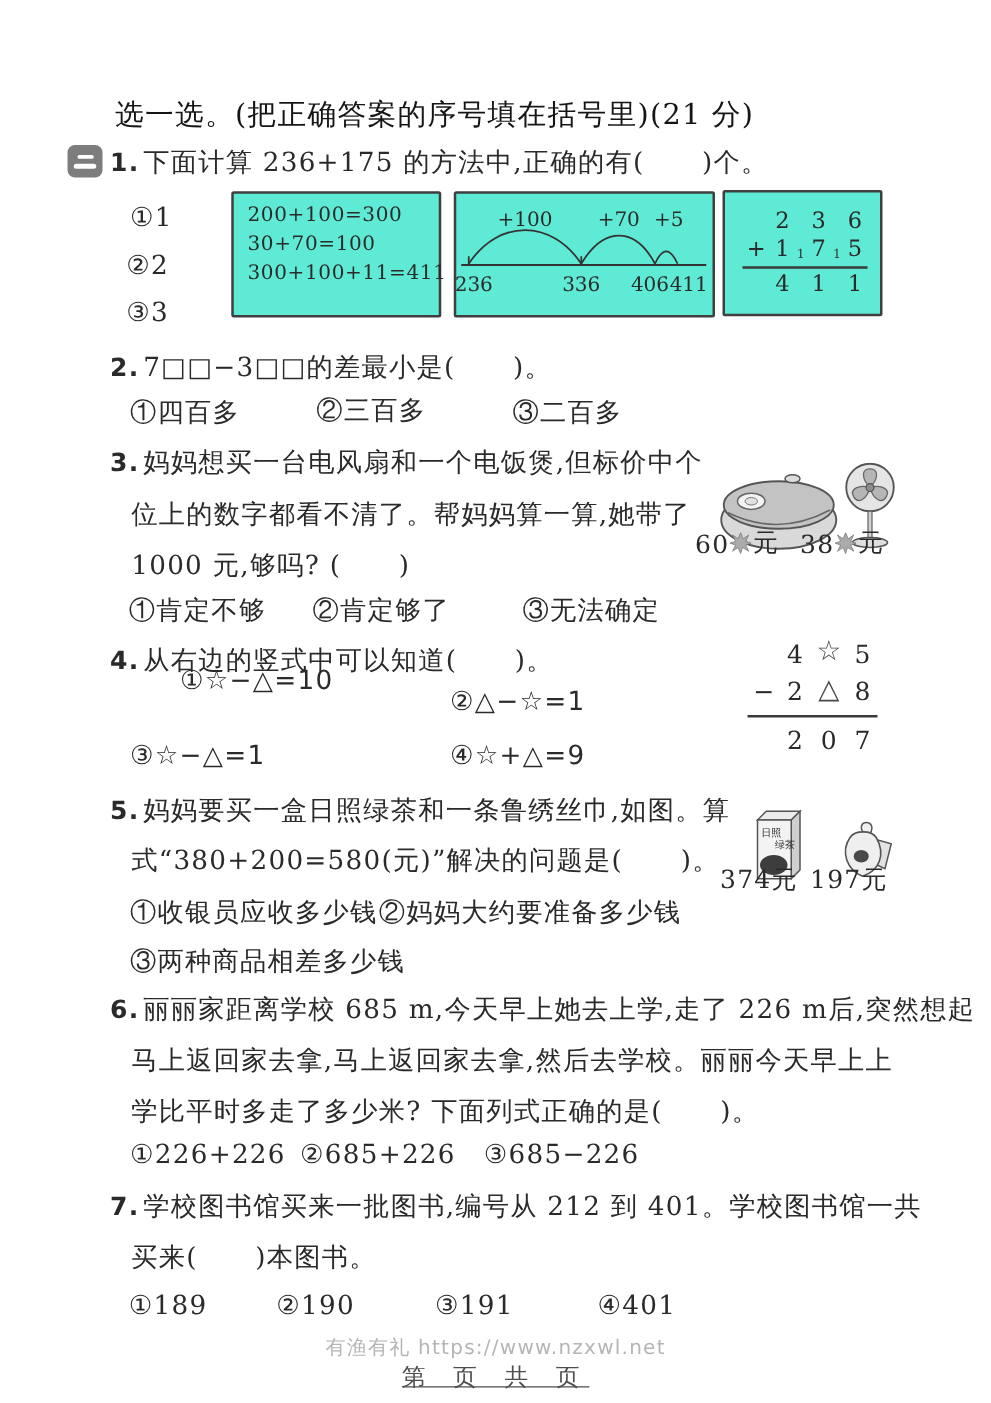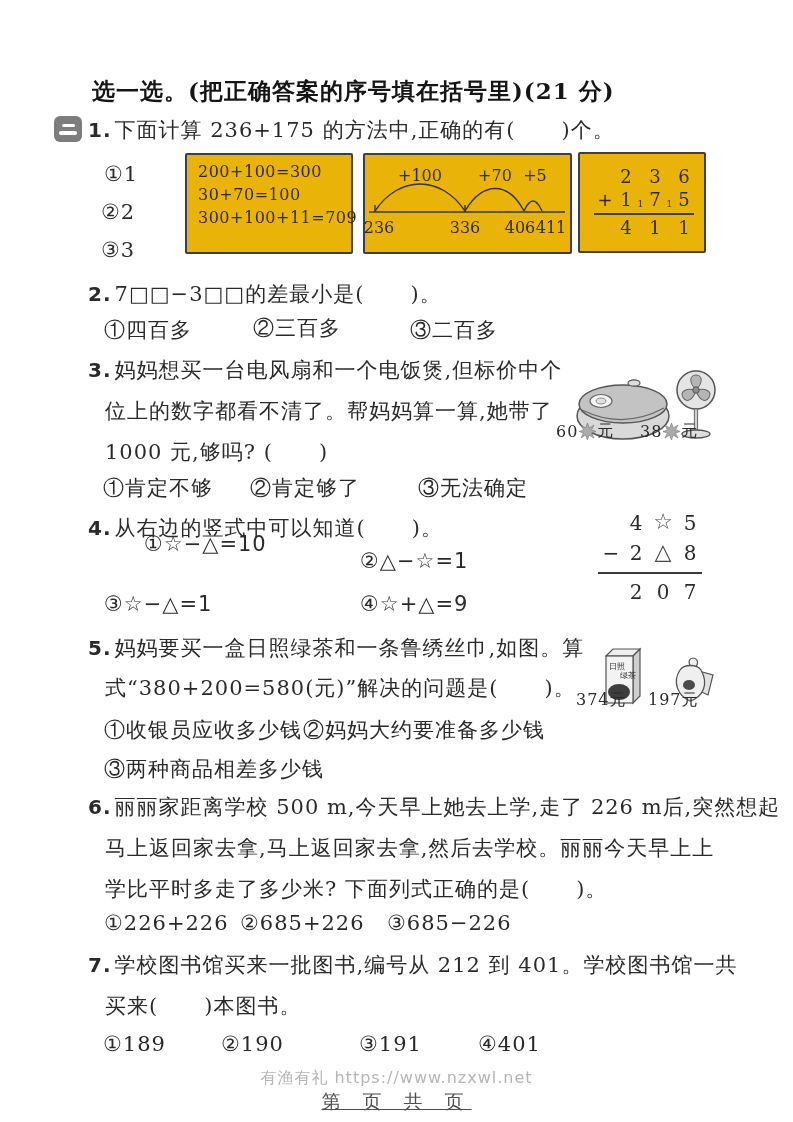--- a/index.html
+++ b/index.html
@@ -7,39 +7,39 @@
     width:793px;height:1122px;background:#ffffff;
     font-family:"DejaVu Serif","Liberation Serif",serif;
     color:#2a2a2a;
   }
   .page{position:relative;width:793px;height:1122px;background:#fff;overflow:hidden;}
   .abs{position:absolute;white-space:pre;}
   .qline{font-size:21px;letter-spacing:1px;}
   .qnum{font-weight:bold;font-family:"DejaVu Sans","Liberation Sans",sans-serif;font-size:20px;margin-right:3px;}
   .opt{font-size:21px;letter-spacing:1px;}
   
-  .sec-title{font-size:23px;font-weight:bold;letter-spacing:1px;color:#151515;}
+  .sec-title{font-size:23px;font-weight:normal;letter-spacing:1px;color:#151515;}
   .badge{width:28px;height:26px;background:#7d7d7d;border-radius:6px;
          display:flex;flex-direction:column;align-items:center;justify-content:center;gap:4px;}
   .badge i{display:block;height:3.5px;background:#fff;border-radius:2px;}
   .badge i.b1{width:13px;}
   .badge i.b2{width:18px;}
   
-  .mbox{position:absolute;border:2px solid #3f3f3f;border-radius:2px;background:#eab308;box-sizing:border-box;}
+  .mbox{position:absolute;border:2px solid #3f3f3f;border-radius:2px;background:#5eead4;box-sizing:border-box;}
   .eq{font-size:16px;line-height:23px;padding-left:11px;letter-spacing:.5px;}
   
   .vform{display:grid;}
   .vform span{display:block;text-align:center;}
   .va{grid-template-columns:22px 20px 9px 20px 9px 20px;row-gap:2px;font-size:18px;}
   .va .carry{font-size:10px;align-self:end;padding-bottom:1px;color:#333;}
   .vs{grid-template-columns:26px 24px 30px 24px;row-gap:6px;font-size:20px;}
   .vs .shp{font-size:22px;line-height:22px;color:#4a4a4a;font-family:"DejaVu Sans",sans-serif;}
   .hr{grid-column:1/-1;border-top:2px solid #3a3a3a;margin-top:1px;}
   .sym{font-family:"DejaVu Sans",sans-serif;}
-  .price{font-size:16px;letter-spacing:1px;display:flex;align-items:center;gap:1px;text-align:center;}
+  .price{font-size:20px;letter-spacing:1px;display:flex;align-items:center;gap:1px;text-align:center;}
   .footer1{width:793px;text-align:center;font-size:16px;color:#b5b5b5;
            font-family:"DejaVu Sans","Liberation Sans",sans-serif;letter-spacing:1px;}
   .footer2{width:793px;text-align:center;font-size:19px;color:#4f4f4f;letter-spacing:8px;text-decoration:underline;}
   svg text{font-family:"DejaVu Serif","Liberation Serif",serif;fill:#2a2a2a;}
 </style>
 </head>
 <body>
 
 <div class="page">
 
@@ -50,21 +50,21 @@
 
   <div class="abs qline" style="left:88px;top:116px;"><span class="qnum">1.</span><span>下面计算 236+175 的方法中,正确的有(      )个。</span></div>
 
   <div class="abs opt" style="left:104px;top:162px;">①1</div>
   <div class="abs opt" style="left:101px;top:200px;">②2</div>
   <div class="abs opt" style="left:101px;top:238px;">③3</div>
 
   <div class="mbox" style="left:185px;top:153px;width:168px;height:101px;padding-top:5px;">
     <div class="eq">200+100=300</div>
     <div class="eq">30+70=100</div>
-    <div class="eq">300+100+11=709</div>
+    <div class="eq">300+100+11=411</div>
   </div>
 
   <div class="mbox" style="left:363px;top:153px;width:209px;height:101px;">
     <svg width="205" height="97" viewBox="0 0 205 97">
       <line x1="4" y1="57" x2="200" y2="57" stroke="#333" stroke-width="1.6"></line>
       <line x1="10" y1="50" x2="10" y2="57" stroke="#333" stroke-width="1.4"></line>
       <line x1="100" y1="50" x2="100" y2="57" stroke="#333" stroke-width="1.4"></line>
       <path d="M10,56 C34,20 76,20 100,56" fill="none" stroke="#333" stroke-width="1.4"></path>
       <path d="M100,56 C118,26 143,26 159,56" fill="none" stroke="#333" stroke-width="1.4"></path>
       <path d="M159,56 Q168,36 177,56" fill="none" stroke="#333" stroke-width="1.4"></path>
@@ -185,30 +185,30 @@
       <ellipse cx="19" cy="31" rx="6" ry="5" fill="#4a4a4a"></ellipse>
     </svg>
   </div>
   <div class="abs price" style="left:576px;top:690px;">374元</div>
   <div class="abs price" style="left:648px;top:690px;">197元</div>
 
   <div class="abs opt" style="left:104px;top:716px;">①收银员应收多少钱</div>
   <div class="abs opt" style="left:303px;top:716px;">②妈妈大约要准备多少钱</div>
   <div class="abs opt" style="left:104px;top:755px;">③两种商品相差多少钱</div>
 
-  <div class="abs qline" style="left:88px;top:793px;"><span class="qnum">6.</span><span>丽丽家距离学校 500 m,今天早上她去上学,走了 226 m后,突然想起</span></div>
+  <div class="abs qline" style="left:88px;top:793px;"><span class="qnum">6.</span><span>丽丽家距离学校 685 m,今天早上她去上学,走了 226 m后,突然想起</span></div>
   <div class="abs qline" style="left:105px;top:834px;">马上返回家去拿,马上返回家去拿,然后去学校。丽丽今天早上上</div>
   <div class="abs qline" style="left:105px;top:875px;">学比平时多走了多少米? 下面列式正确的是(      )。</div>
   <div class="abs opt" style="left:104px;top:911px;">①226+226</div>
   <div class="abs opt" style="left:240px;top:911px;">②685+226</div>
   <div class="abs opt" style="left:387px;top:911px;">③685−226</div>
 
   <div class="abs qline" style="left:88px;top:951px;"><span class="qnum">7.</span><span>学校图书馆买来一批图书,编号从 212 到 401。学校图书馆一共</span></div>
   <div class="abs qline" style="left:105px;top:992px;">买来(      )本图书。</div>
   <div class="abs opt" style="left:103px;top:1032px;">①189</div>
   <div class="abs opt" style="left:221px;top:1032px;">②190</div>
-  <div class="abs opt" style="left:348px;top:1032px;margin-left:11px;">③191</div>
+  <div class="abs opt" style="left:348px;top:1032px;">③191</div>
   <div class="abs opt" style="left:478px;top:1032px;">④401</div>
 
   <div class="abs footer1" style="left:0;top:1068px;">有渔有礼 https://www.nzxwl.net</div>
   <div class="abs footer2" style="left:0;top:1089px;">第 页 共 页</div>
 
 </div>
 
 </body></html>

